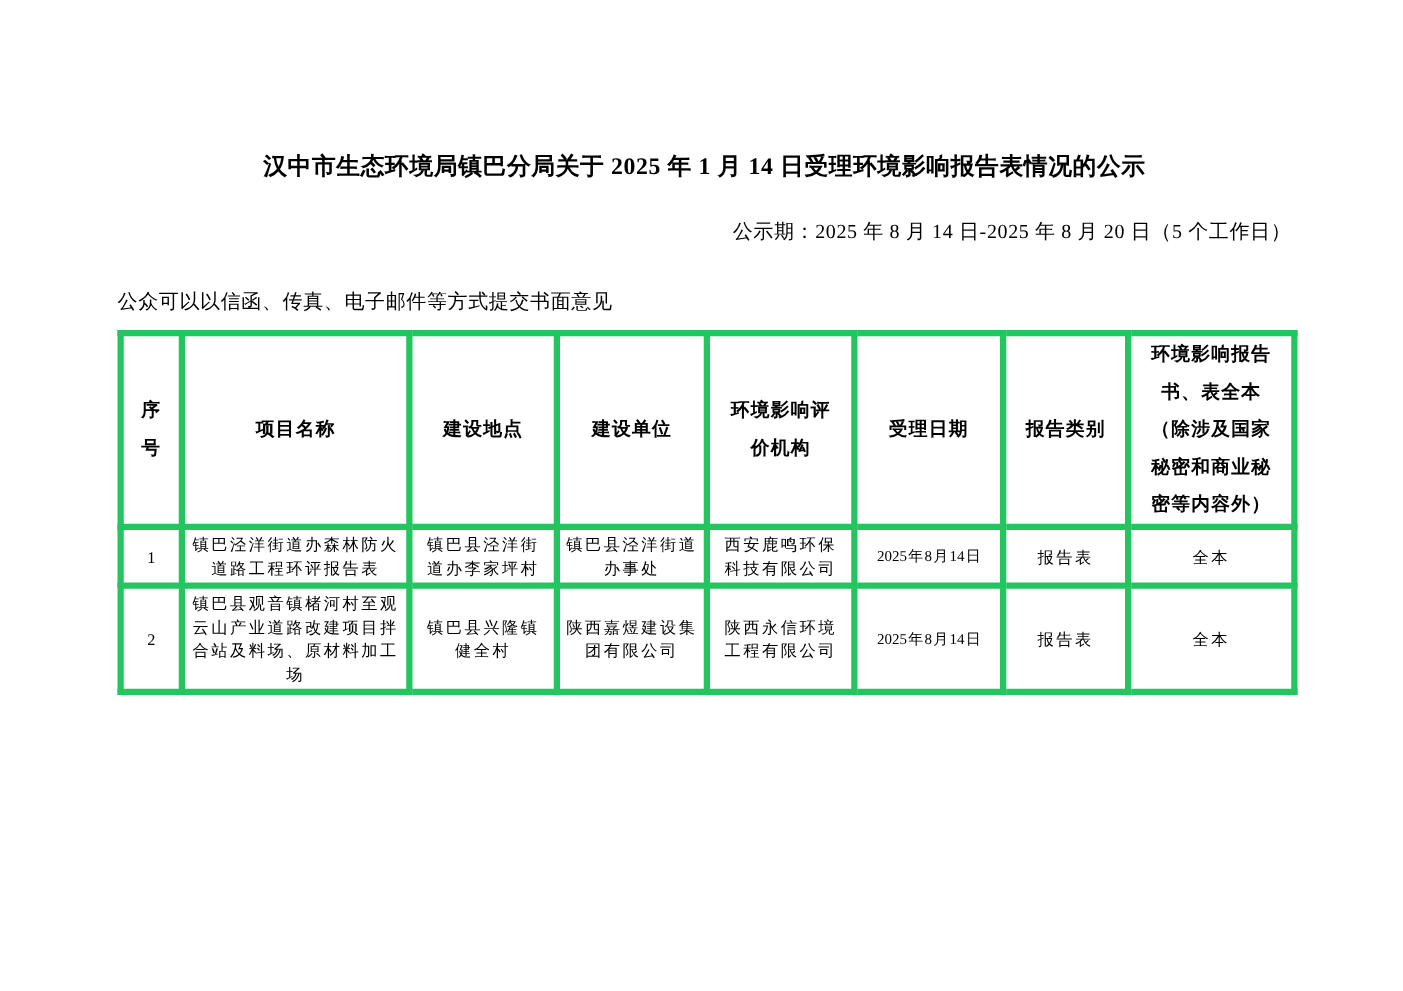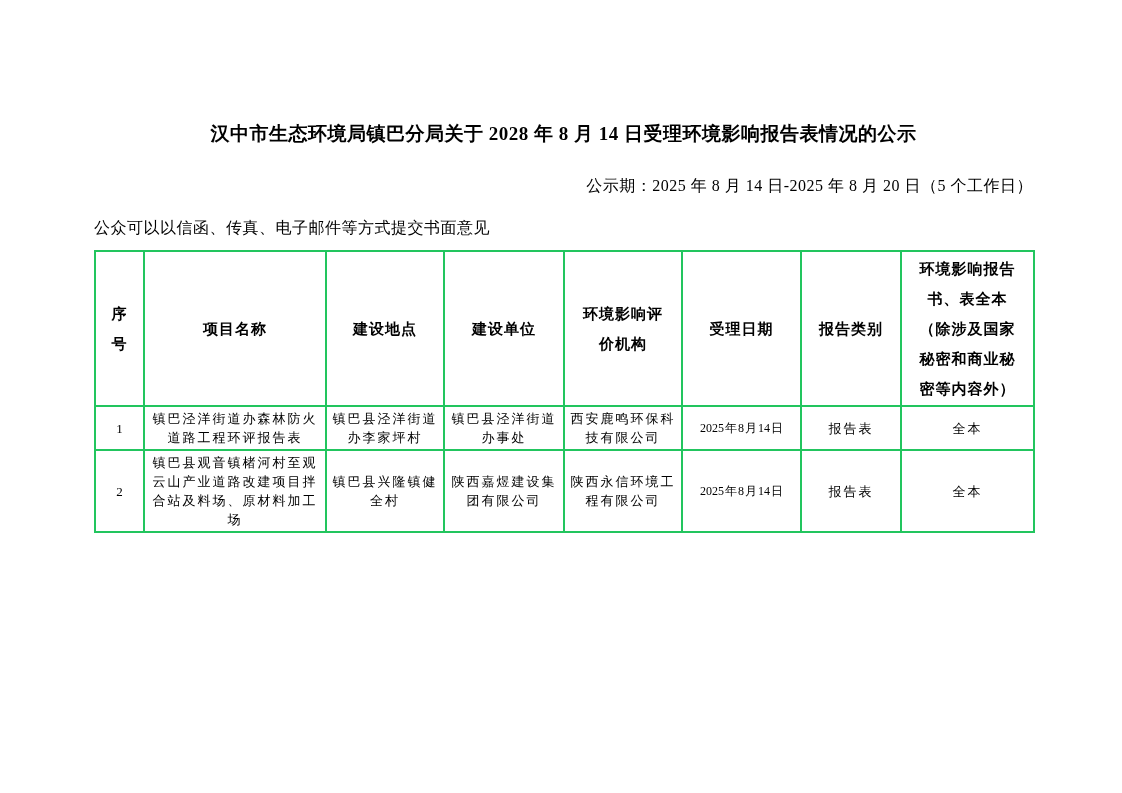--- a/index.html
+++ b/index.html
@@ -21,34 +21,34 @@
     font-size: 19px;
     font-weight: 700;
     line-height: 22px;
     text-align: center;
     letter-spacing: 0.5px;
     white-space: pre-wrap;
   }
   .para {
     font-size: 16px;
     line-height: 21px;
-    margin-top: 21px;
+    margin-top: 35px;
     letter-spacing: 0.5px;
     white-space: pre-wrap;
   }
   .para.first { margin-top: 30px; text-align: right; }
   table.notice-table {
     width: 939px;
     margin-top: 12px;
     border-collapse: collapse;
     table-layout: fixed;
     border: 1.5px solid #000000;
   }
   .notice-table th, .notice-table td {
-    border: 2px solid #22c55e;
+    border: 5px solid #22c55e;
     text-align: center;
     vertical-align: middle;
     overflow: hidden;
   }
   .notice-table th {
     font-size: 15px;
     font-weight: 700;
     line-height: 30px;
     letter-spacing: 1px;
     padding: 0 11px;
@@ -69,21 +69,21 @@
     white-space: nowrap;
     padding: 0 2px;
   }
   td.serial-cell { letter-spacing: 0; }
 </style>
 </head>
 <body>
 
 <div class="page">
 
-  <h1 class="doc-title">汉中市生态环境局镇巴分局关于 2028 年 8 月 14 日受理环境影响报告表情况的公示</h1>
+  <h1 class="doc-title">汉中市生态环境局镇巴分局关于 2025 年 1 月 14 日受理环境影响报告表情况的公示</h1>
 
   <p class="para first">公示期：2025 年 8 月 14 日-2025 年 8 月 20 日（5 个工作日）</p>
 
   <p class="para">公众可以以信函、传真、电子邮件等方式提交书面意见</p>
 
 
 
   <table class="notice-table">
     <colgroup>
       <col style="width:49px">

